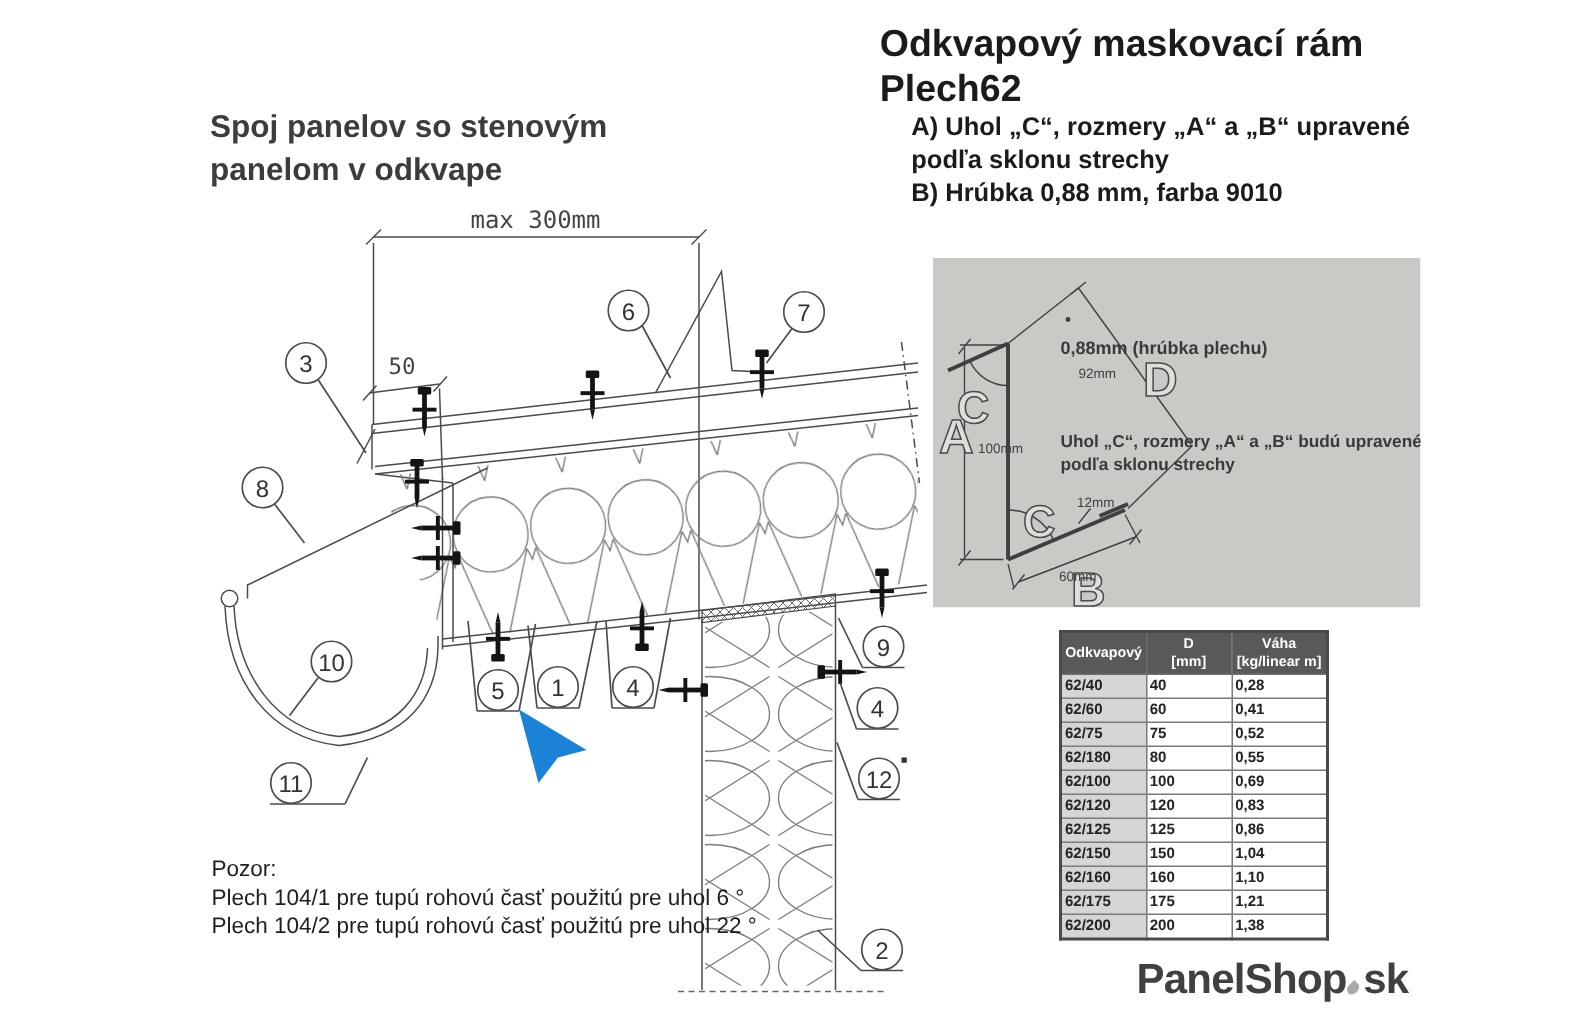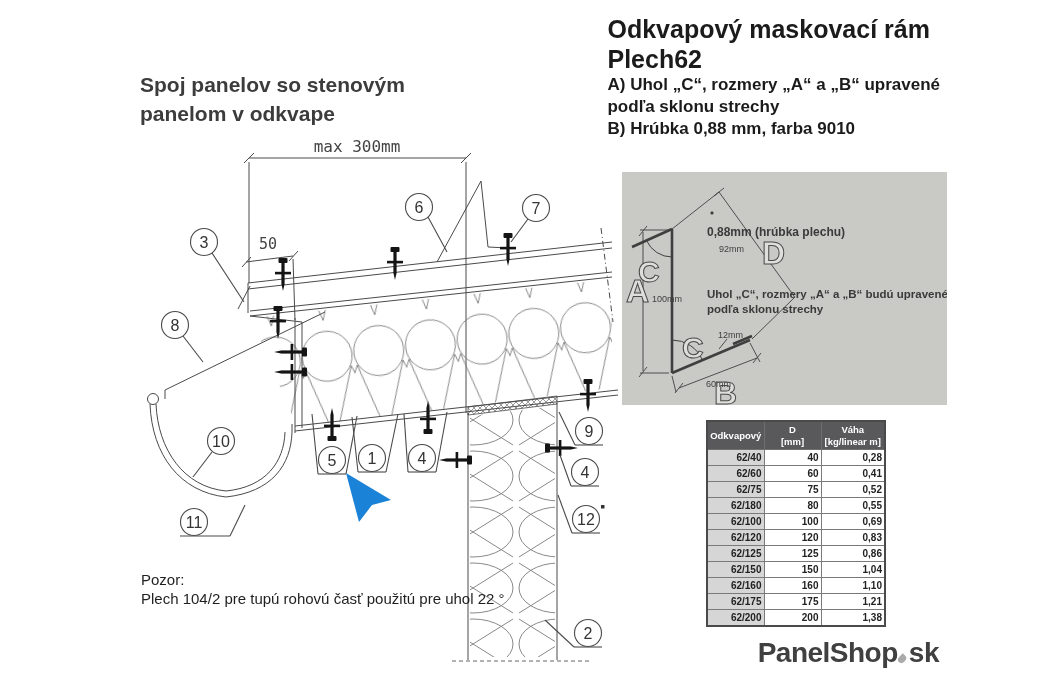--- a/index.html
+++ b/index.html
@@ -3,29 +3,29 @@
 <meta charset="utf-8">
 <style>
   html,body{margin:0;padding:0;background:#fff;}
   .stage{position:relative;width:1060px;height:680px;background:#ffffff;overflow:hidden;
          font-family:"Liberation Sans",sans-serif;}
   .abs{position:absolute;}
   
   .left-heading{left:140px;top:70px;font-size:21px;line-height:29px;font-weight:bold;color:#3c3c3c;}
   .title-block{right:120px;top:14px;text-align:left;color:#1b1b1b;}
   .title-block .t-big{font-size:25px;line-height:30px;font-weight:bold;}
-  .title-block .t-sub{font-size:17px;line-height:22px;font-weight:bold;}
+  .title-block .t-sub{font-size:17px;line-height:22px;font-weight:bold;margin-left:21px;}
   
   .profile-panel{left:622px;top:172px;width:325px;height:233px;}
   
   .spec-table{left:706px;top:420px;border-collapse:collapse;border:2px solid #4a4a4a;}
   .spec-table th{background:#59595b;color:#ffffff;font-size:9.5px;line-height:1.2;height:27px;
                  border:1px solid #6f6f6f;padding:0 2px;text-align:center;font-weight:bold;}
   .spec-table td{border:1px solid #7a7a7a;font-size:10px;font-weight:bold;color:#222;
-                 height:15px;text-align:right;padding:0 2px;}
+                 height:15px;text-align:left;padding:0 2px;}
   .spec-table td.c1{background:#d6d6d6;}
   
   .pozor{left:141px;top:570px;font-size:15px;line-height:19px;font-weight:normal;color:#1f1f1f;}
   
   .logo{right:121px;top:637px;display:flex;align-items:baseline;color:#404040;
         font-size:28px;font-weight:bold;letter-spacing:-0.5px;}
   .logo .drop{display:inline-block;width:7px;height:9px;background:#aaaaaa;
               border-radius:0 50% 50% 50%;transform:rotate(45deg) translateY(2px);margin:0 2px;}
   svg text{font-family:"Liberation Sans",sans-serif;}
   .cad{font-family:"DejaVu Sans Mono",monospace;fill:#444;}
@@ -368,20 +368,21 @@
       <tr>
           <td class="c1">62/200</td>
           <td>200</td>
           <td>1,38</td>
         </tr>
     </tbody>
   </table>
 
   <div class="abs pozor">
     <div>Pozor:</div>
+    <div>Plech 104/1 pre tupú rohovú časť použitú pre uhol 6 °</div>
     <div>Plech 104/2 pre tupú rohovú časť použitú pre uhol 22 °</div>
   </div>
 
   <div class="abs logo">
     <span>PanelShop</span>
       <span class="drop"></span>
       <span>sk</span>
   </div>
 
 </div>

